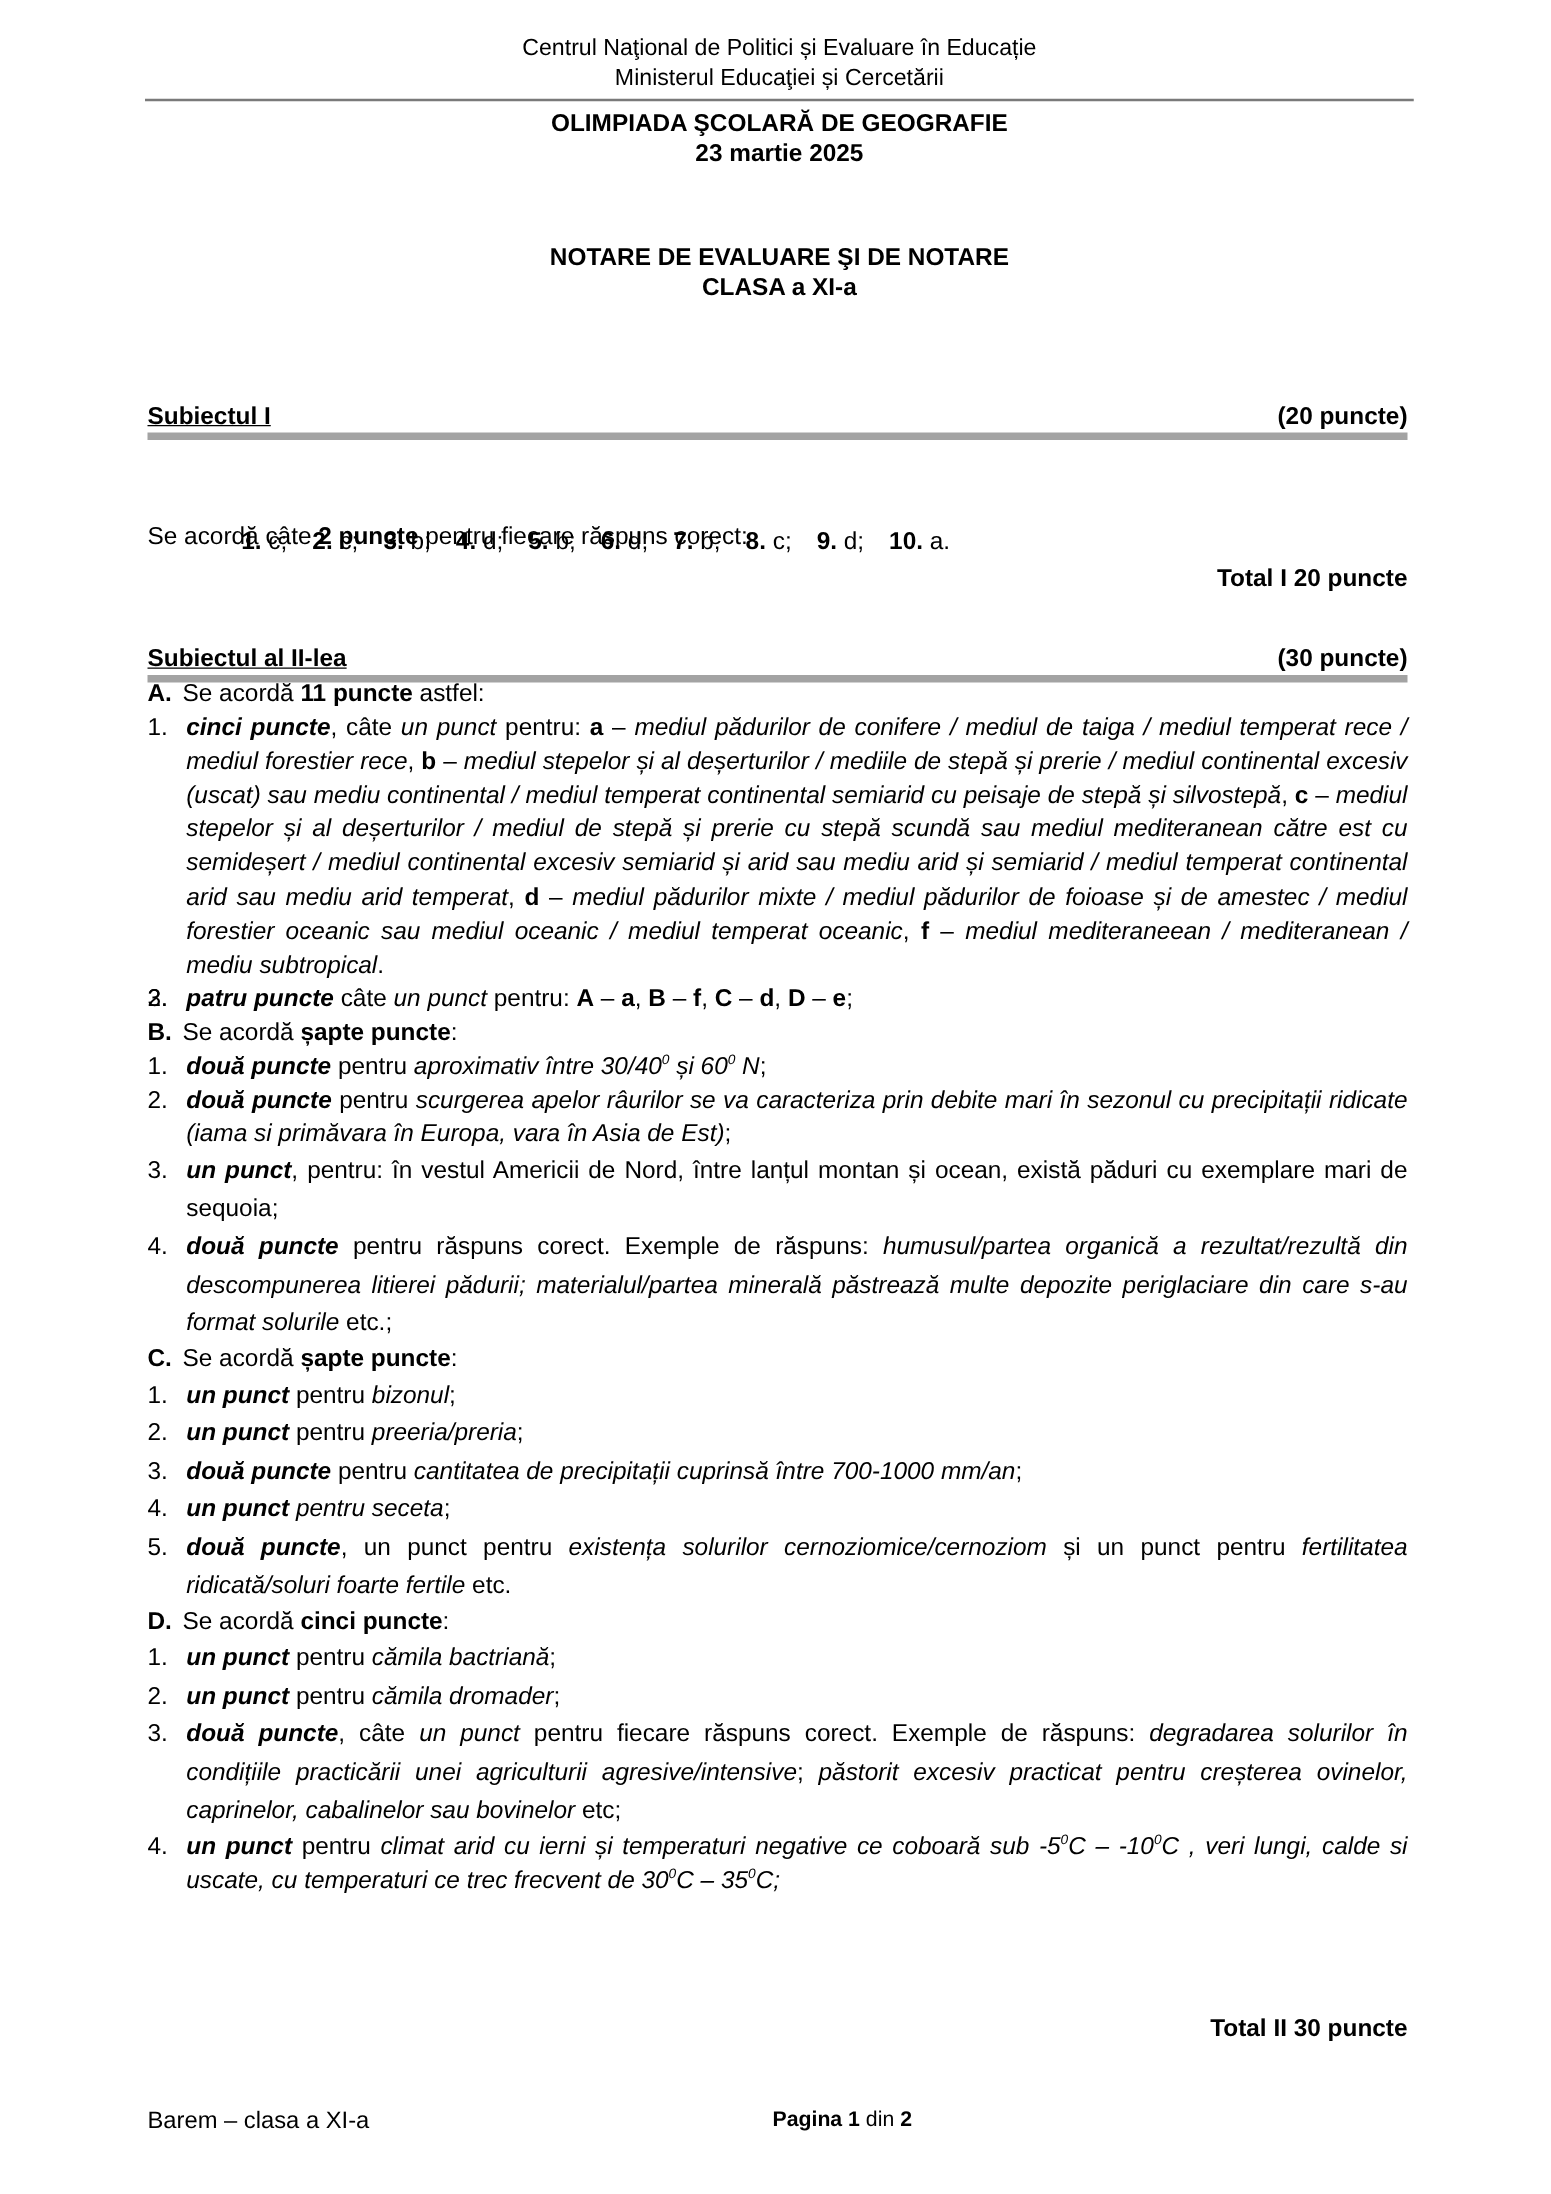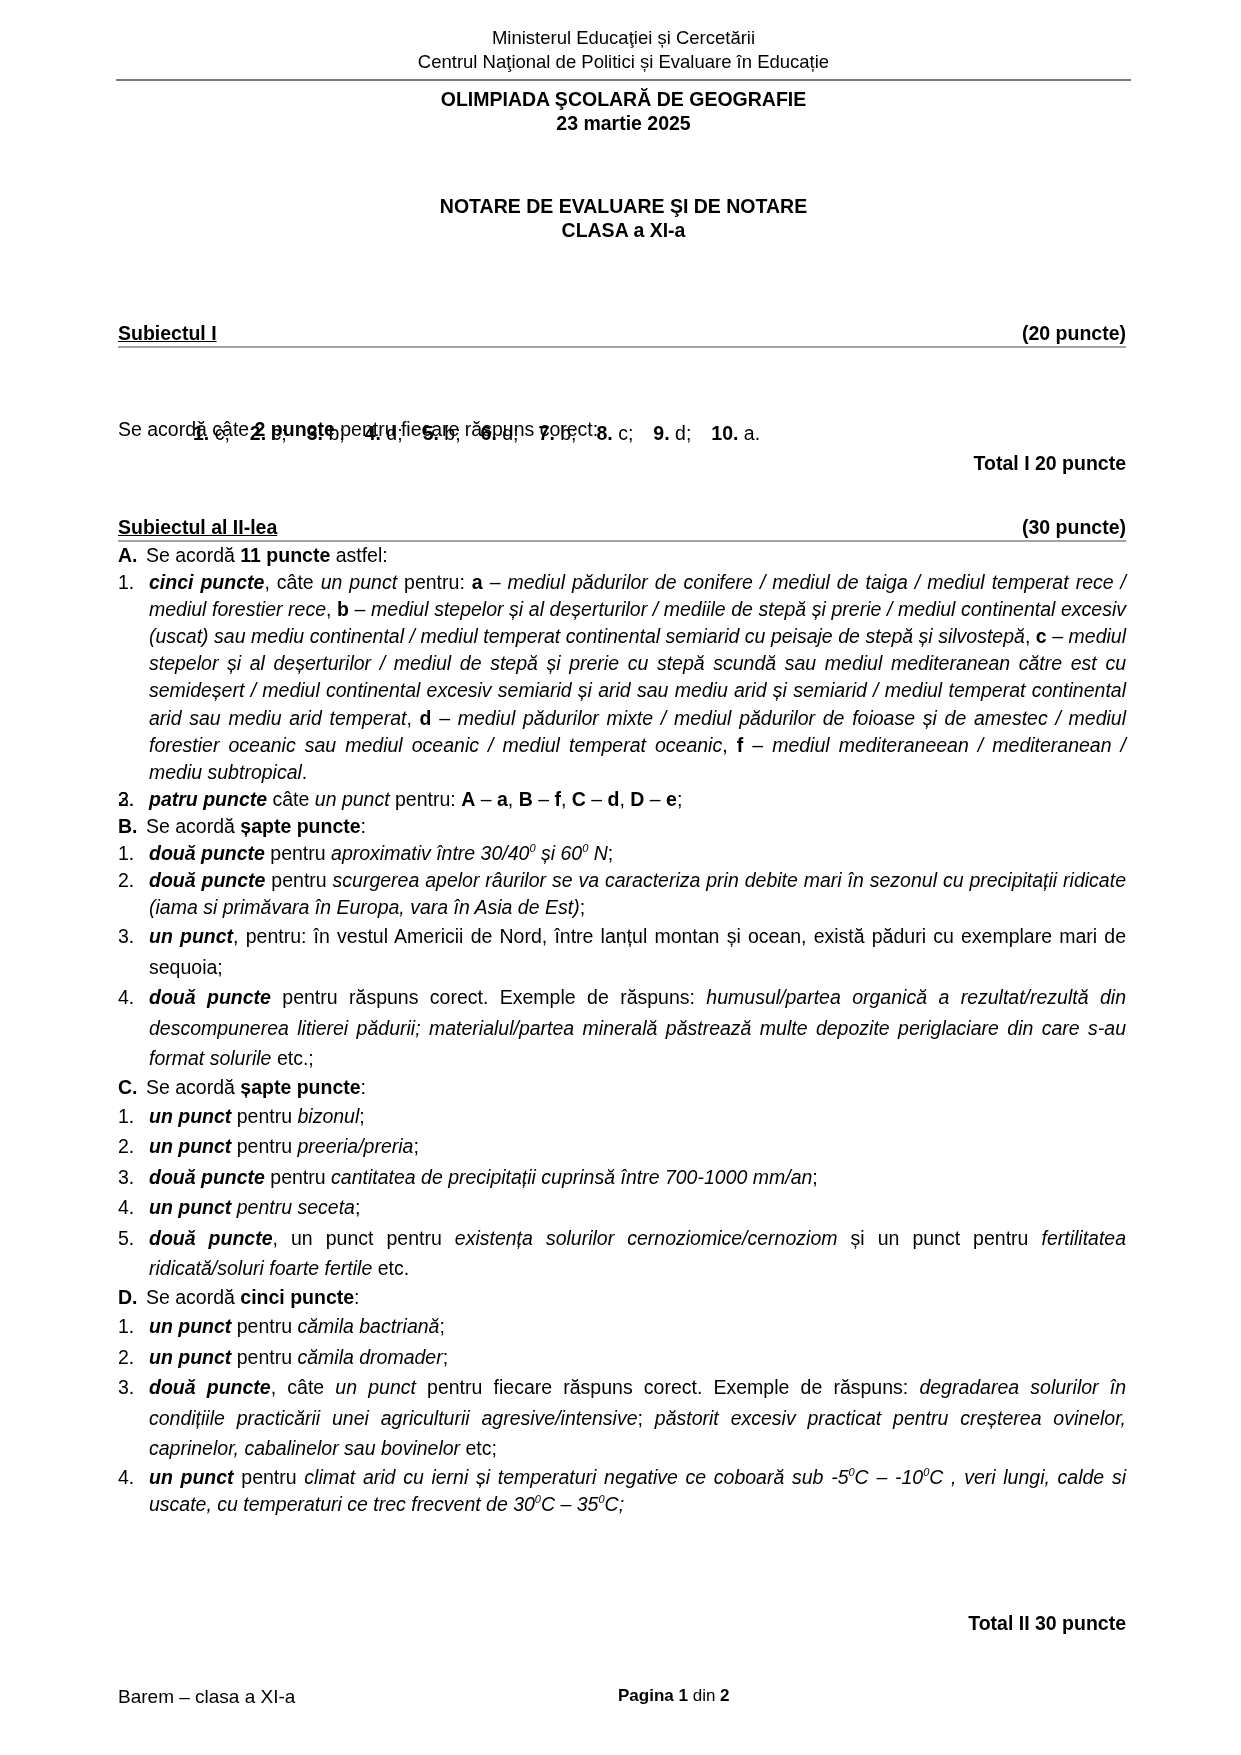--- a/index.html
+++ b/index.html
@@ -12,21 +12,21 @@
               border-top: 2px solid #7a7a7a; }
   .titles { position: absolute; left: 116px; width: 1015px; top: 87px; text-align: center;
             font-weight: bold; font-size: 19.5px; line-height: 24px; }
   .titles2 { position: absolute; left: 116px; width: 1015px; top: 194px; text-align: center;
              font-weight: bold; font-size: 19.5px; line-height: 24px; }
   .bullets { position: absolute; left: 118px; top: 272px; width: 1000px; margin: 0; padding: 0;
              list-style: none; font-weight: bold; font-size: 19.5px; line-height: 29px; }
   .bullets li { position: relative; padding-left: 30px; }
   .bullets li::before { content: "\2022"; position: absolute; left: 2px; top: 0; }
   .subj-head { position: absolute; left: 118px; width: 1008px; height: 26px;
-               border-bottom: 2px solid #a3a3a3; font-weight: bold; font-size: 19.5px; line-height: 24px; }
+               border-bottom: 6px solid #a3a3a3; font-weight: bold; font-size: 19.5px; line-height: 24px; }
   .subj-head .l { position: absolute; left: 0; bottom: 1px; text-decoration: underline; }
   .subj-head .r { position: absolute; right: 0; bottom: 1px; }
   .txt { position: absolute; left: 118px; width: 1008px; font-size: 19.5px; line-height: 29px; margin-top: 25px; }
   .answers { position: absolute; left: 193px; top: 420px; font-size: 19.5px; line-height: 26px; white-space: nowrap; }
   .answers span.ans { display: inline-block; margin-right: 20px; }
   .total { position: absolute; right: 115px; font-weight: bold; font-size: 19.5px; line-height: 26px; }
   .body2 { position: absolute; left: 118px; top: 542px; width: 1008px; font-size: 19.5px; line-height: 27.1px; }
   .row { position: relative; }
   .row.sec { padding-left: 28px; }
   .row.sec .lbl { position: absolute; left: 0; top: 0; font-weight: bold; }
@@ -37,22 +37,22 @@
   sup { font-size: 11px; vertical-align: 8px; line-height: 0; }
   .footer-l { position: absolute; left: 118px; top: 1686px; font-size: 19px; }
   .footer-c { position: absolute; left: 618px; top: 1686px; font-size: 17px; }
 </style>
 </head>
 <body>
 
 <div class="page">
 
   <div class="hdr">
+    <div>Centrul Naţional de Politici și Evaluare în Educație</div>
     <div>Ministerul Educaţiei și Cercetării</div>
-    <div>Centrul Naţional de Politici și Evaluare în Educație</div>
   </div>
   <div class="hdr-rule"></div>
 
   <div class="titles">
     <div>OLIMPIADA ŞCOLARĂ DE GEOGRAFIE</div>
     <div>23 martie 2025</div>
   </div>
   <div class="titles2">
     <div>NOTARE DE EVALUARE ŞI DE NOTARE</div>
     <div>CLASA a XI-a</div>

